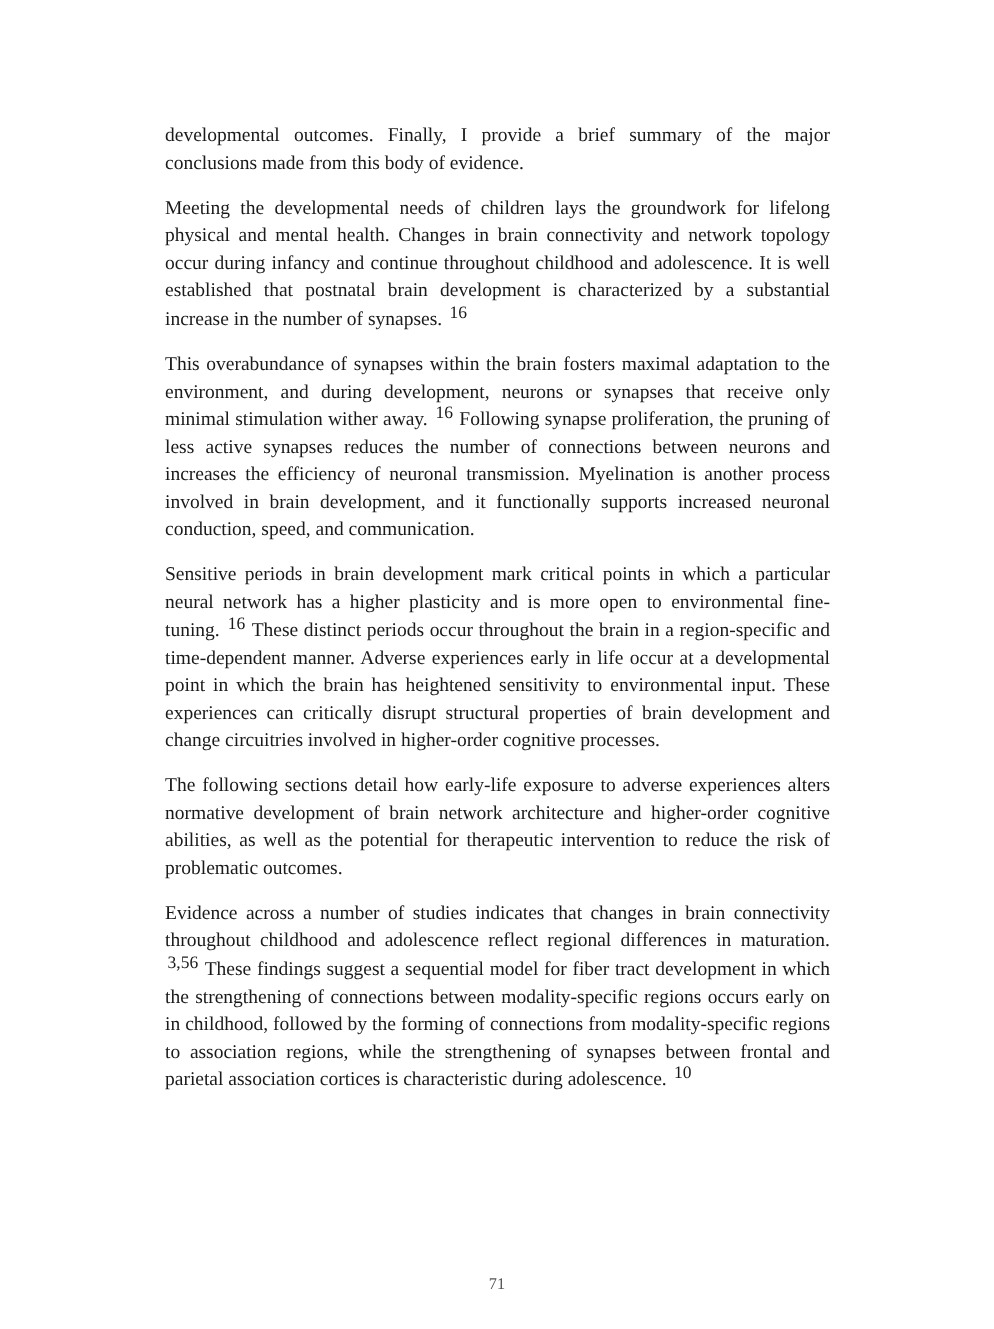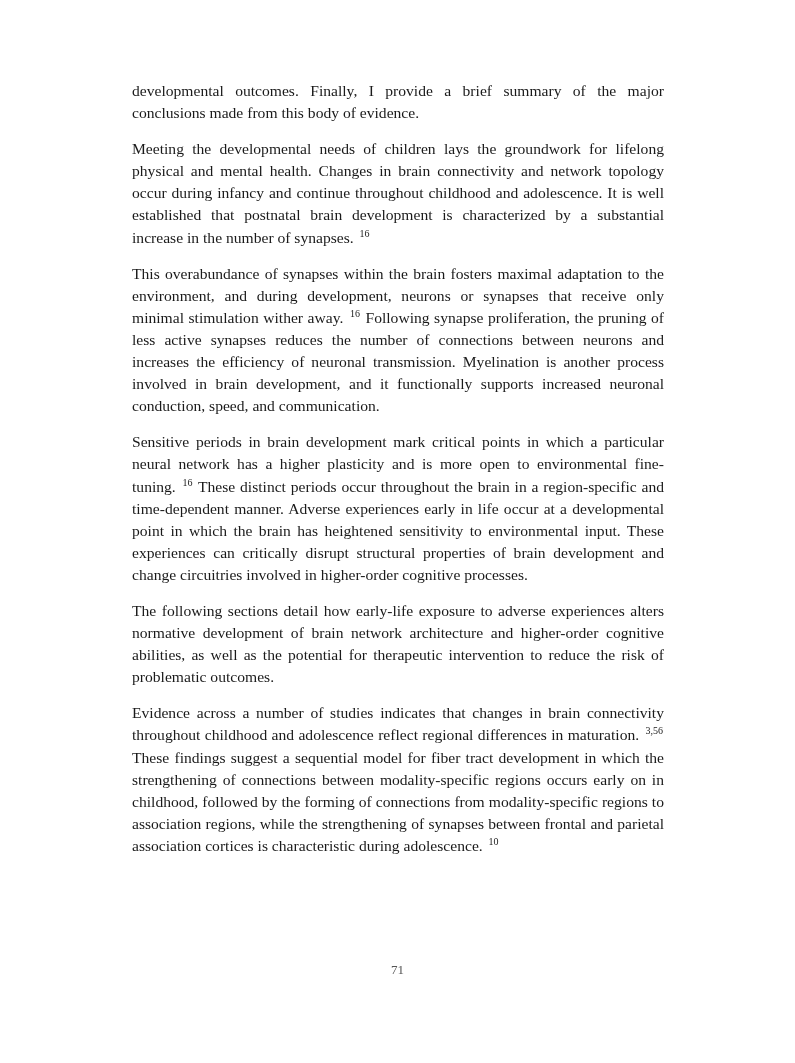--- a/index.html
+++ b/index.html
@@ -9,48 +9,48 @@
     }
     body {
       width: 795px;
       height: 1063px;
       position: relative;
       overflow: hidden;
     }
     .page {
       position: absolute;
       left: 132px;
-      top: 80px;
+      top: 98px;
       width: 532px;
       font-family: "Liberation Serif", "DejaVu Serif", serif;
       font-size: 15.6px;
       line-height: 22.1px;
       color: #1a1a1a;
     }
     .para {
       margin: 0 0 14px 0;
       text-align: justify;
       text-justify: inter-word;
     }
     .heading {
       margin: 0 0 14px 0;
       text-align: left;
     }
     sup {
-      font-size: 10px;
+      font-size: 14px;
       line-height: 0;
       vertical-align: 6px;
       margin-left: 2px;
       margin-right: 1px;
     }
     .page-number {
       position: absolute;
       left: 0;
       width: 795px;
-      top: 962px;
+      top: 1019px;
       text-align: center;
       font-family: "Liberation Serif", "DejaVu Serif", serif;
       font-size: 13px;
       color: #555555;
     }
   </style>
 </head>
 <body>
 
 <div class="page">

